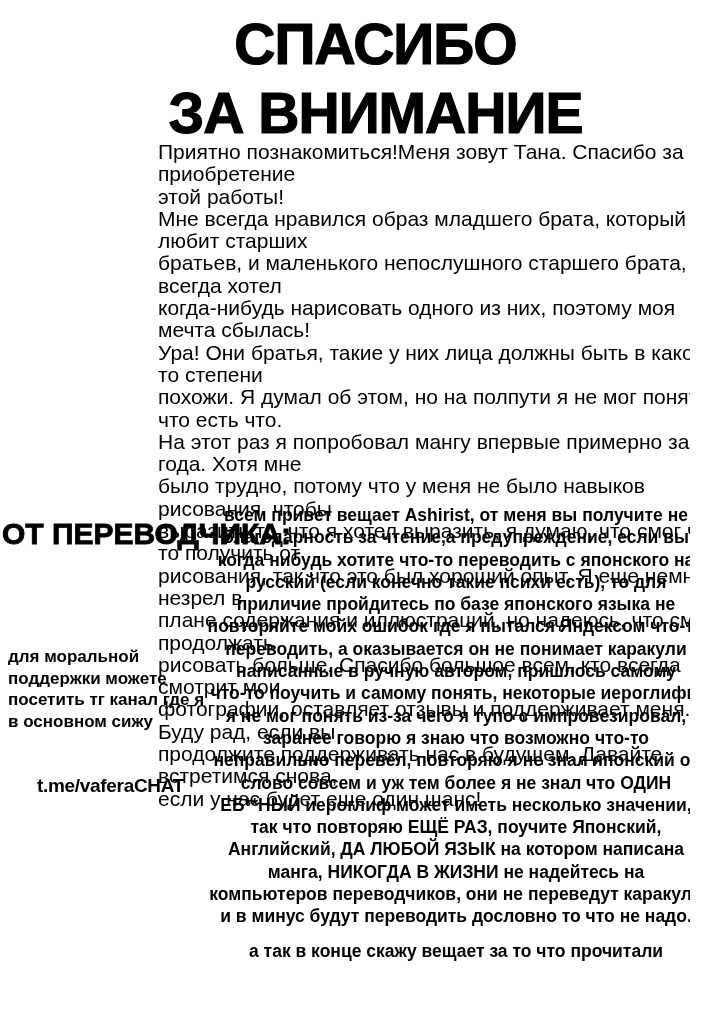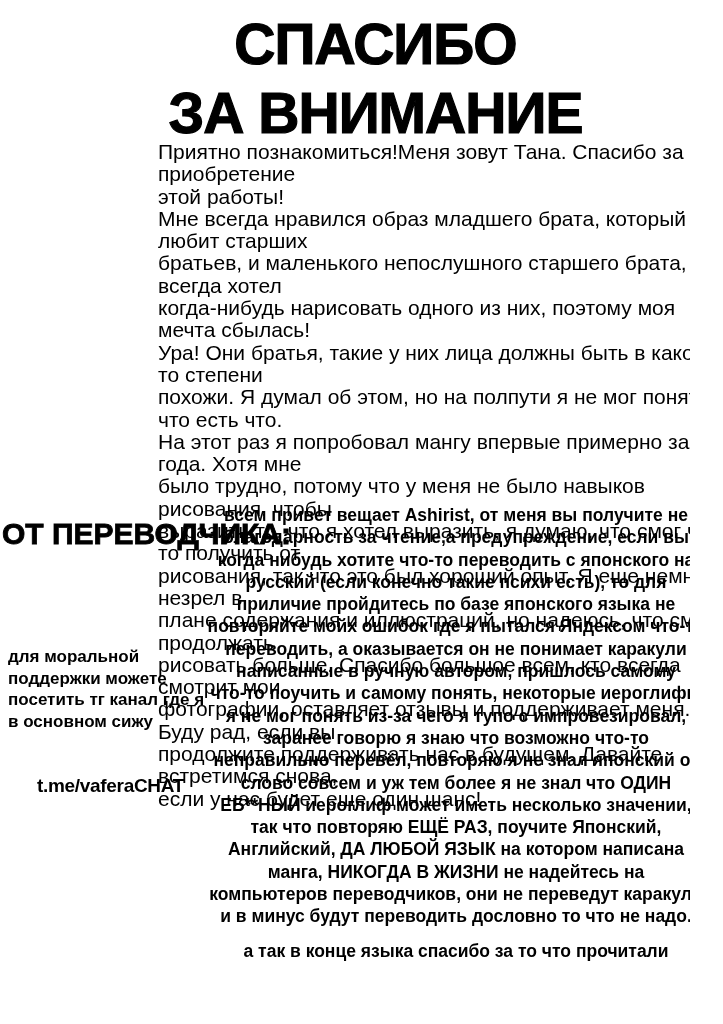--- a/index.html
+++ b/index.html
@@ -153,15 +153,15 @@
 компьютеров переводчиков, они не переведут каракули
 и в минус будут переводить дословно то что не надо.</div>
 
   <div class="support-note">для моральной
 поддержки можете
 посетить тг канал где я
 в основном сижу</div>
 
   <a href="#" class="telegram-link">t.me/vaferaCHAT</a>
 
-  <div class="footer-thanks">а так в конце языка спасибо за то что прочитали</div>
+  <div class="footer-thanks">а так в конце скажу вещает за то что прочитали</div>
 
 </div>
 
 </body></html>

